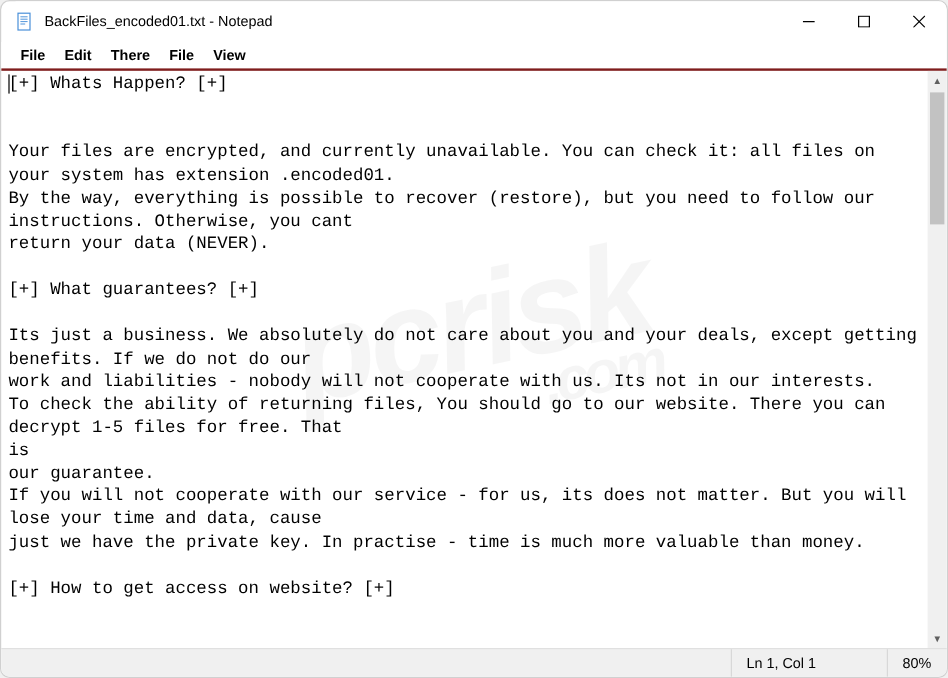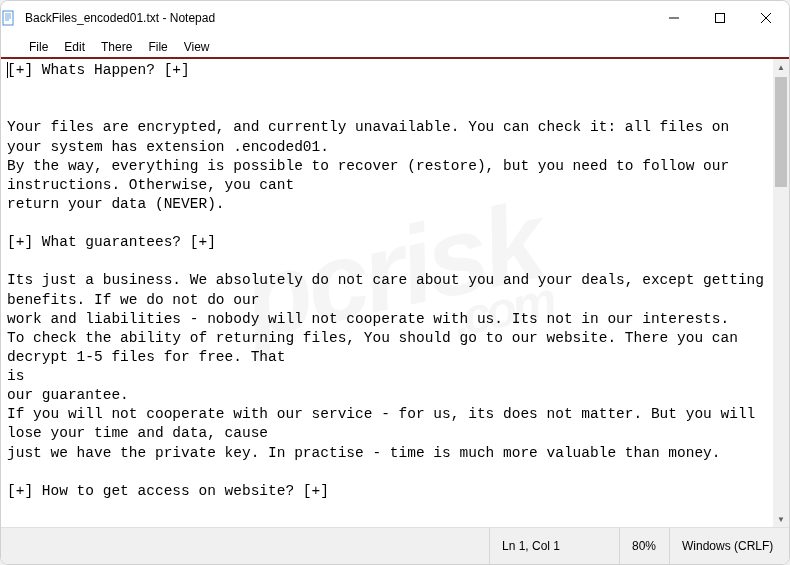--- a/index.html
+++ b/index.html
@@ -20,20 +20,21 @@
       border: 1px solid #d0d0d0;
       border-radius: 8px;
       overflow: hidden;
     }
     .titlebar {
       height: 34px;
       display: flex;
       align-items: center;
       background: #ffffff;
       border-bottom: 0;
+      margin-left: 12px;
     }
     .titlebar .icon {
       width: 16px;
       height: 16px;
       margin-right: 8px;
       display: flex;
       align-items: center;
       justify-content: center;
     }
     .titlebar .title {
@@ -50,25 +51,26 @@
       height: 100%;
       display: flex;
       align-items: center;
       justify-content: center;
       cursor: pointer;
     }
     .win-btn svg { width: 10px; height: 10px; }
     .menubar {
       height: 22px;
       display: flex;
-      align-items: flex-end;
-      padding-left: 20px;
+      align-items: center;
+      padding-left: 8px;
       background: #ffffff;
       font-size: 12px;
       gap: 0;
+      font-weight: bold;
     }
     .menu-item {
       padding: 3px 8px;
       cursor: pointer;
       color: #000;
     }
     .editor-wrap {
       flex: 1;
       display: flex;
       overflow: hidden;
@@ -107,21 +109,21 @@
       height: 16px;
       display: flex;
       align-items: center;
       justify-content: center;
       font-size: 8px;
       color: #606060;
     }
     .scrollbar-arrow.up { top: 0; }
     .scrollbar-arrow.down { bottom: 0; }
     .statusbar {
-      height: 37px;
+      height: 24px;
       background: #f0f0f0;
       border-top: 1px solid #e0e0e0;
       display: flex;
       align-items: flex-start;
       font-size: 12px;
       color: #000;
     }
     .status-cell {
       padding: 0 12px;
       border-left: 1px solid #d8d8d8;
@@ -225,20 +227,19 @@
       <div class="scrollbar-arrow up">▲</div>
       <div class="scrollbar-thumb"></div>
       <div class="scrollbar-arrow down">▼</div>
     </div>
   </div>
 
   <div class="statusbar">
     <div class="status-spacer"></div>
     <div class="status-cell" style="min-width:130px">Ln 1, Col 1</div>
     <div class="status-cell" style="min-width:50px">80%</div>
-    <div class="status-cell" style="min-width:120px">Windows (CRLF)</div>
   </div>
 
 </div>
 
 <div class="watermark">
   <span>pcrisk</span><span class="sub">.com</span>
 </div>
 
 </body></html>

